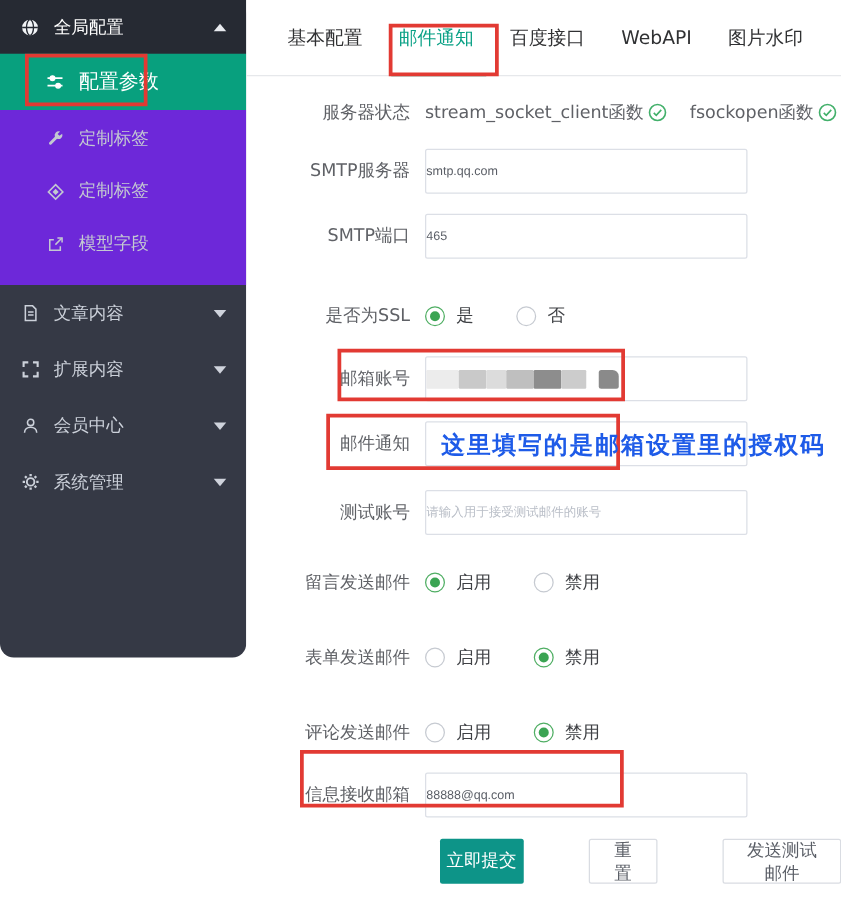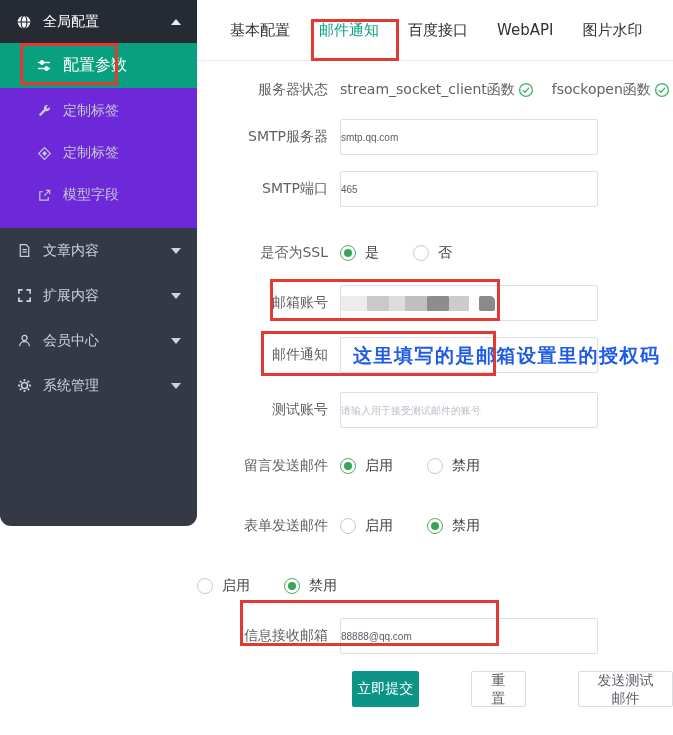--- a/index.html
+++ b/index.html
@@ -282,20 +282,21 @@
           <span class="rdot"></span>
           <span class="rlabel">启用</span>
         </div>
         <div class="radio checked">
           <span class="rdot"></span>
           <span class="rlabel">禁用</span>
         </div>
       </div>
 
       <div class="frow radio-row">
+        <div class="flabel">评论发送邮件</div>
         <div class="radio">
           <span class="rdot"></span>
           <span class="rlabel">启用</span>
         </div>
         <div class="radio checked">
           <span class="rdot"></span>
           <span class="rlabel">禁用</span>
         </div>
       </div>
 

